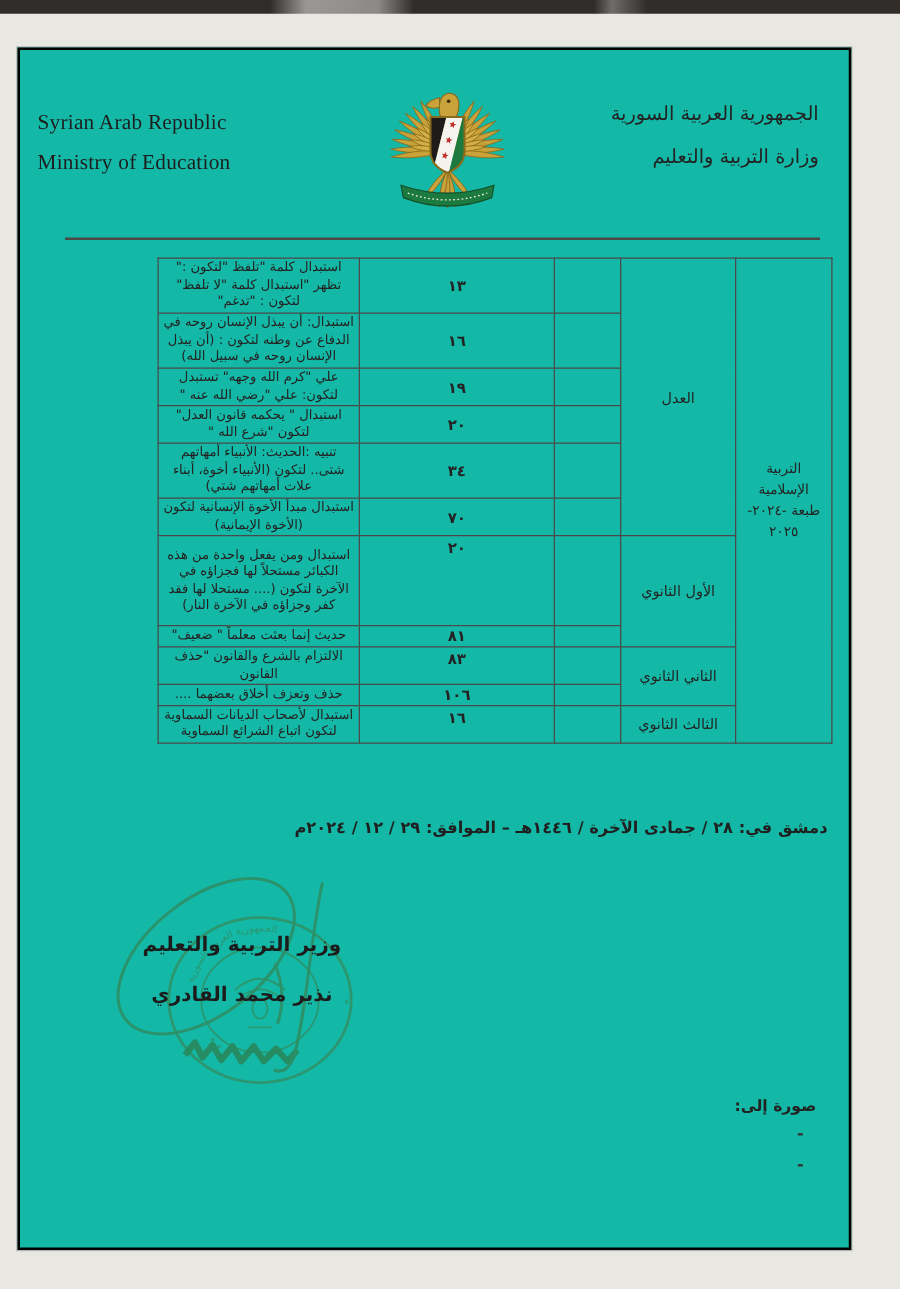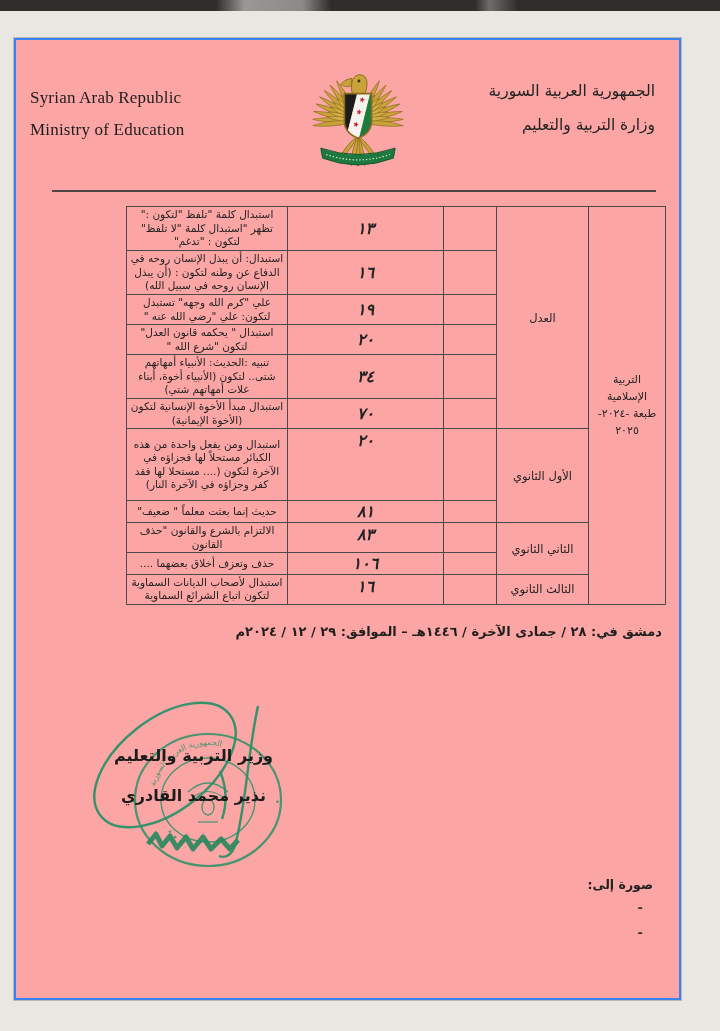--- a/index.html
+++ b/index.html
@@ -1,30 +1,30 @@
 <!DOCTYPE html>
 <html><head>
 <meta charset="utf-8">
 <style>
   html,body{margin:0;padding:0;width:720px;height:1031px;overflow:hidden;
     background:#e9e7e2;font-family:"DejaVu Sans",sans-serif;}
   .scan-strip{position:absolute;left:0;top:0;width:720px;height:11px;
     background:linear-gradient(90deg,#2f2c29 0%,#2f2c29 30%,#9a9894 34%,#8c8a86 42%,#2f2c29 46%,#2f2c29 66%,#6f6d69 68%,#2f2c29 72%,#2f2c29 100%);}
   .page-frame{position:absolute;left:14px;top:38px;width:663px;height:958px;
-    border:2px solid #3b82f6;background:#fca5a5;box-shadow:0 0 0 1px #b9b7b2;}
+    border:2px solid #000000;background:#14b8a6;box-shadow:0 0 0 1px #b9b7b2;}
   .abs{position:absolute;}
   
   .en-head{font-family:"Liberation Serif",serif;font-size:17px;color:#1d1d1d;letter-spacing:.2px;}
   .ar-head{font-size:15.5px;color:#222;direction:rtl;}
   .divider{position:absolute;left:36px;top:150px;width:604px;height:2px;background:#4b4845;}
   
   table.mods{border-collapse:collapse;table-layout:fixed;width:539px;direction:rtl;color:#232323;}
   table.mods td{border:1px solid #4a4a4a;padding:1px 3px;text-align:center;vertical-align:middle;overflow:hidden;}
   td.desc{font-size:10.5px;line-height:1.28;}
-  td.num{font-size:16px;font-weight:600;font-style:italic;}
+  td.num{font-size:12px;font-weight:600;}
   td.num.vtop{vertical-align:top;padding-top:2px;}
   td.cls{font-size:11.5px;}
   td.subj{font-size:11px;line-height:1.55;white-space:pre-line;margin-top:24px;}
   tr.h44{height:44px;} tr.h30{height:30px;} tr.h72{height:72px;} tr.h15{height:15px;} tr.h26{height:26px;}
   
   .date-line{font-size:13px;font-weight:bold;color:#1f1f1f;direction:rtl;}
   .sig-text{font-size:16px;font-weight:bold;color:#1c1c1c;direction:rtl;text-align:center;width:185px;margin-top:24px;}
   .copy-to{font-size:12.5px;font-weight:bold;color:#222;direction:rtl;}
   .copy-dash{font-size:13px;font-weight:bold;color:#333;}
 </style>
@@ -191,21 +191,21 @@
     </tr>
     <tr class="h26">
       <td class="cls">الثالث الثانوي</td>
       <td></td>
       <td class="num vtop">١٦</td>
       <td class="desc">استبدال لأصحاب الديانات السماوية لتكون اتباع الشرائع السماوية</td>
     </tr>
   </tbody>
     </table>
 
-  <div class="abs date-line" style="right:17px;top:584px;">دمشق في: ٢٨ / جمادى الآخرة / ١٤٤٦هـ – الموافق: ٢٩ / ١٢ / ٢٠٢٤م</div>
+  <div class="abs date-line" style="right:17px;top:615px;">دمشق في: ٢٨ / جمادى الآخرة / ١٤٤٦هـ – الموافق: ٢٩ / ١٢ / ٢٠٢٤م</div>
 
   <svg class="abs" style="left:54px;top:636px;z-index:1;" width="290" height="200" viewBox="0 0 290 200">
     <defs>
       <path id="ringTop" d="M 83,124 A 55,55 0 0 1 193,124" fill="none"></path>
       <path id="ringBot" d="M 90,142 A 50,48 0 0 0 186,142" fill="none"></path>
     </defs>
     <g stroke="#2f9268" fill="none" opacity="0.88">
       <ellipse cx="138" cy="124" rx="73" ry="66" stroke-width="2.2"></ellipse>
       <ellipse cx="138" cy="124" rx="47" ry="42" stroke-width="1.4"></ellipse>
 

